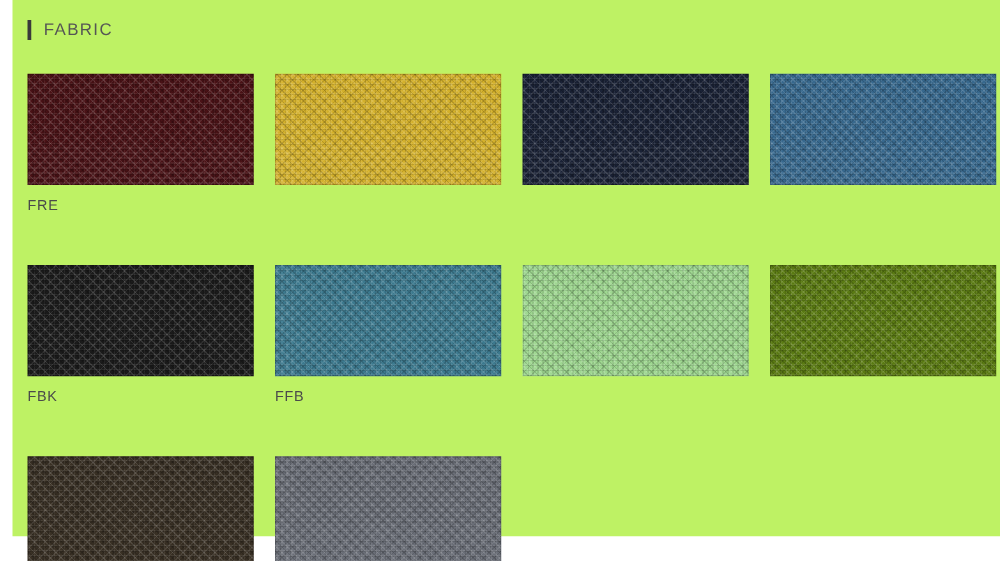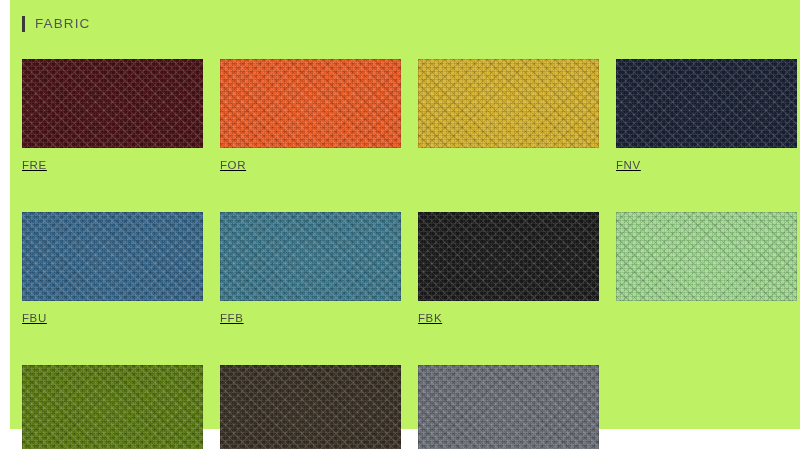--- a/index.html
+++ b/index.html
@@ -52,21 +52,20 @@
     left: 12px;
     top: 59px;
     width: 776px;
     display: grid;
     grid-template-columns: repeat(4, 181px);
     grid-column-gap: 17px;
     grid-row-gap: 40px;
   }
   .swatch-cell {
     width: 181px;
-    text-decoration: underline;
   }
   .swatch {
     position: relative;
     width: 181px;
     height: 89px;
     overflow: hidden;
     box-shadow: inset 0 0 0 1px rgba(0,0,0,0.06);
   }
   
   .swatch .weave {
@@ -115,59 +114,51 @@
   <div class="grid">
 
     <div class="swatch-cell">
       <div class="swatch" style="background-color: rgb(74, 18, 22);">
         <div class="weave"></div>
       </div>
       <div class="swatch-label">FRE</div>
     </div>
 
 
-    <div class="swatch-cell">
-      <div class="swatch" style="background-color: rgb(234, 90, 36);">
-        <div class="weave"></div>
-      </div>
-      <div class="swatch-label">FOR</div>
-    </div>
 
     <div class="swatch-cell">
       <div class="swatch" style="background-color: rgb(211, 176, 43);">
         <div class="weave"></div>
       </div>
     </div>
 
     <div class="swatch-cell">
       <div class="swatch" style="background-color: rgb(26, 34, 54);">
         <div class="weave"></div>
       </div>
-      <div class="swatch-label">FNV</div>
     </div>
 
     <div class="swatch-cell">
       <div class="swatch" style="background-color: rgb(55, 104, 141);">
         <div class="weave"></div>
       </div>
-      <div class="swatch-label">FBU</div>
+    </div>
+
+    <div class="swatch-cell">
+      <div class="swatch" style="background-color: rgb(28, 28, 28);">
+        <div class="weave"></div>
+      </div>
+      <div class="swatch-label">FBK</div>
     </div>
 
     <div class="swatch-cell">
       <div class="swatch" style="background-color: rgb(60, 121, 142);">
         <div class="weave"></div>
       </div>
       <div class="swatch-label">FFB</div>
-    </div>
-
-    <div class="swatch-cell">
-      <div class="swatch" style="background-color: rgb(28, 28, 28);">
-        <div class="weave"></div>
-      </div>
-      <div class="swatch-label">FBK</div>
     </div>
 
     <div class="swatch-cell">
       <div class="swatch" style="background-color: rgb(158, 215, 144);">
         <div class="weave"></div>
       </div>
 
     </div>
 
     <div class="swatch-cell">

